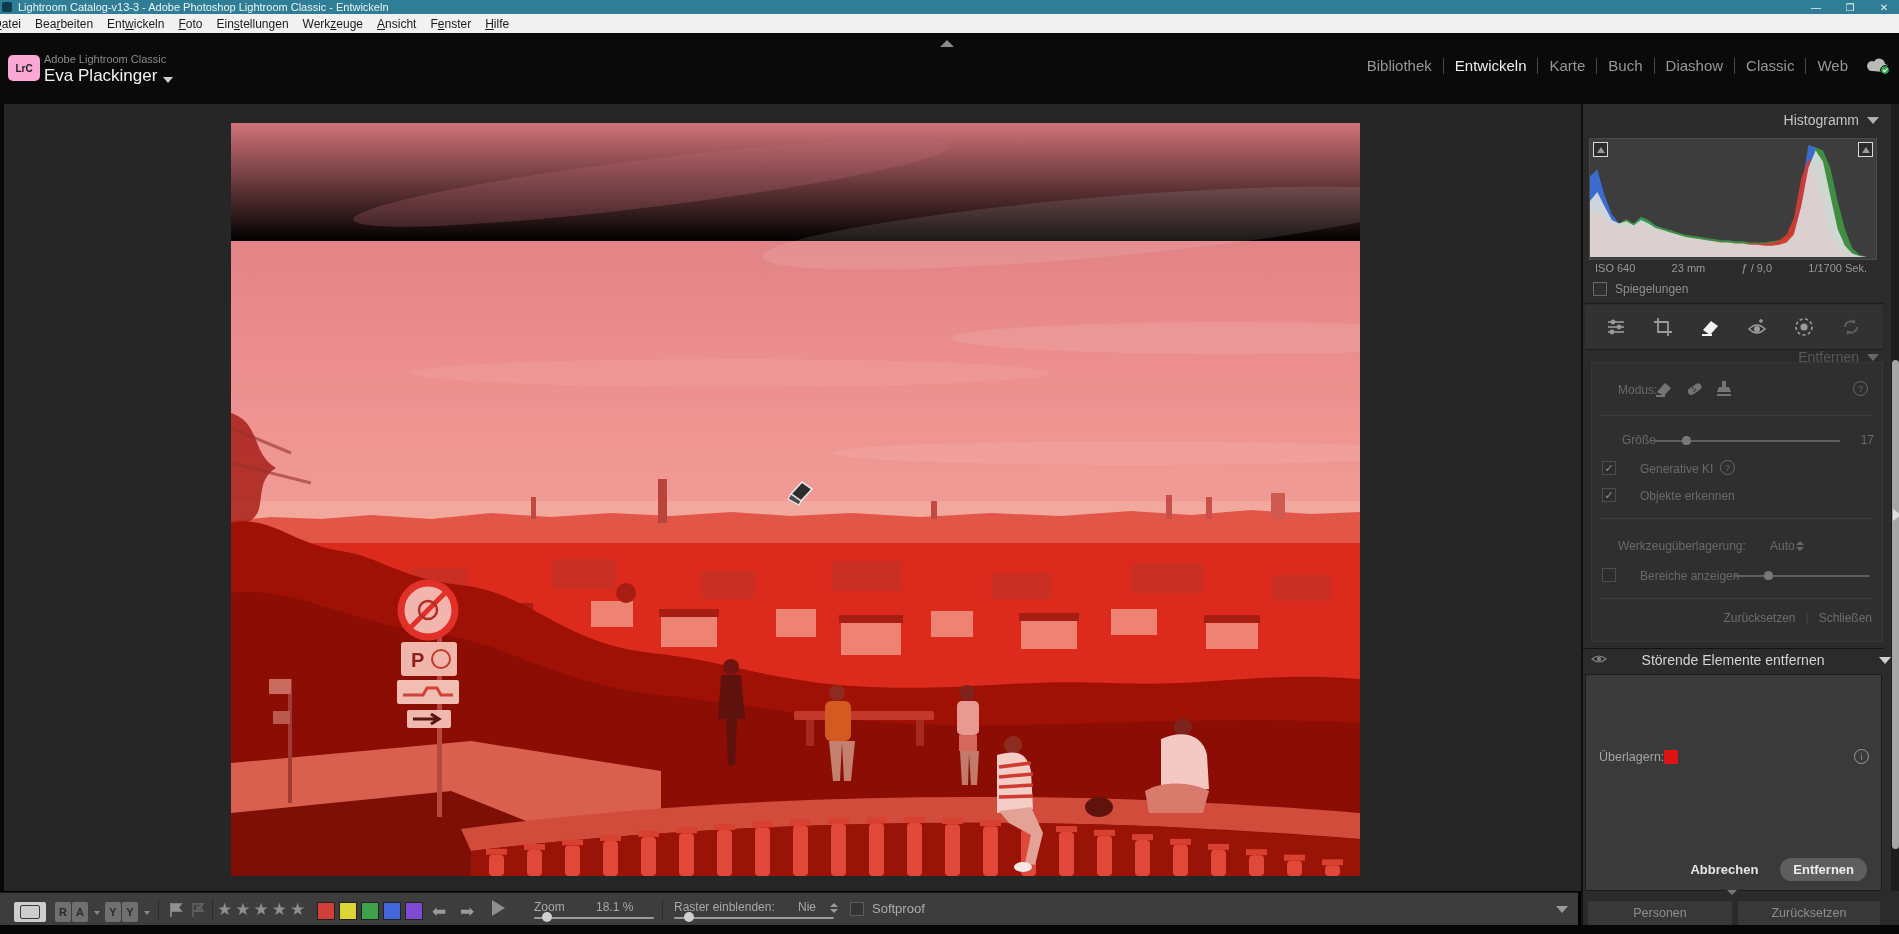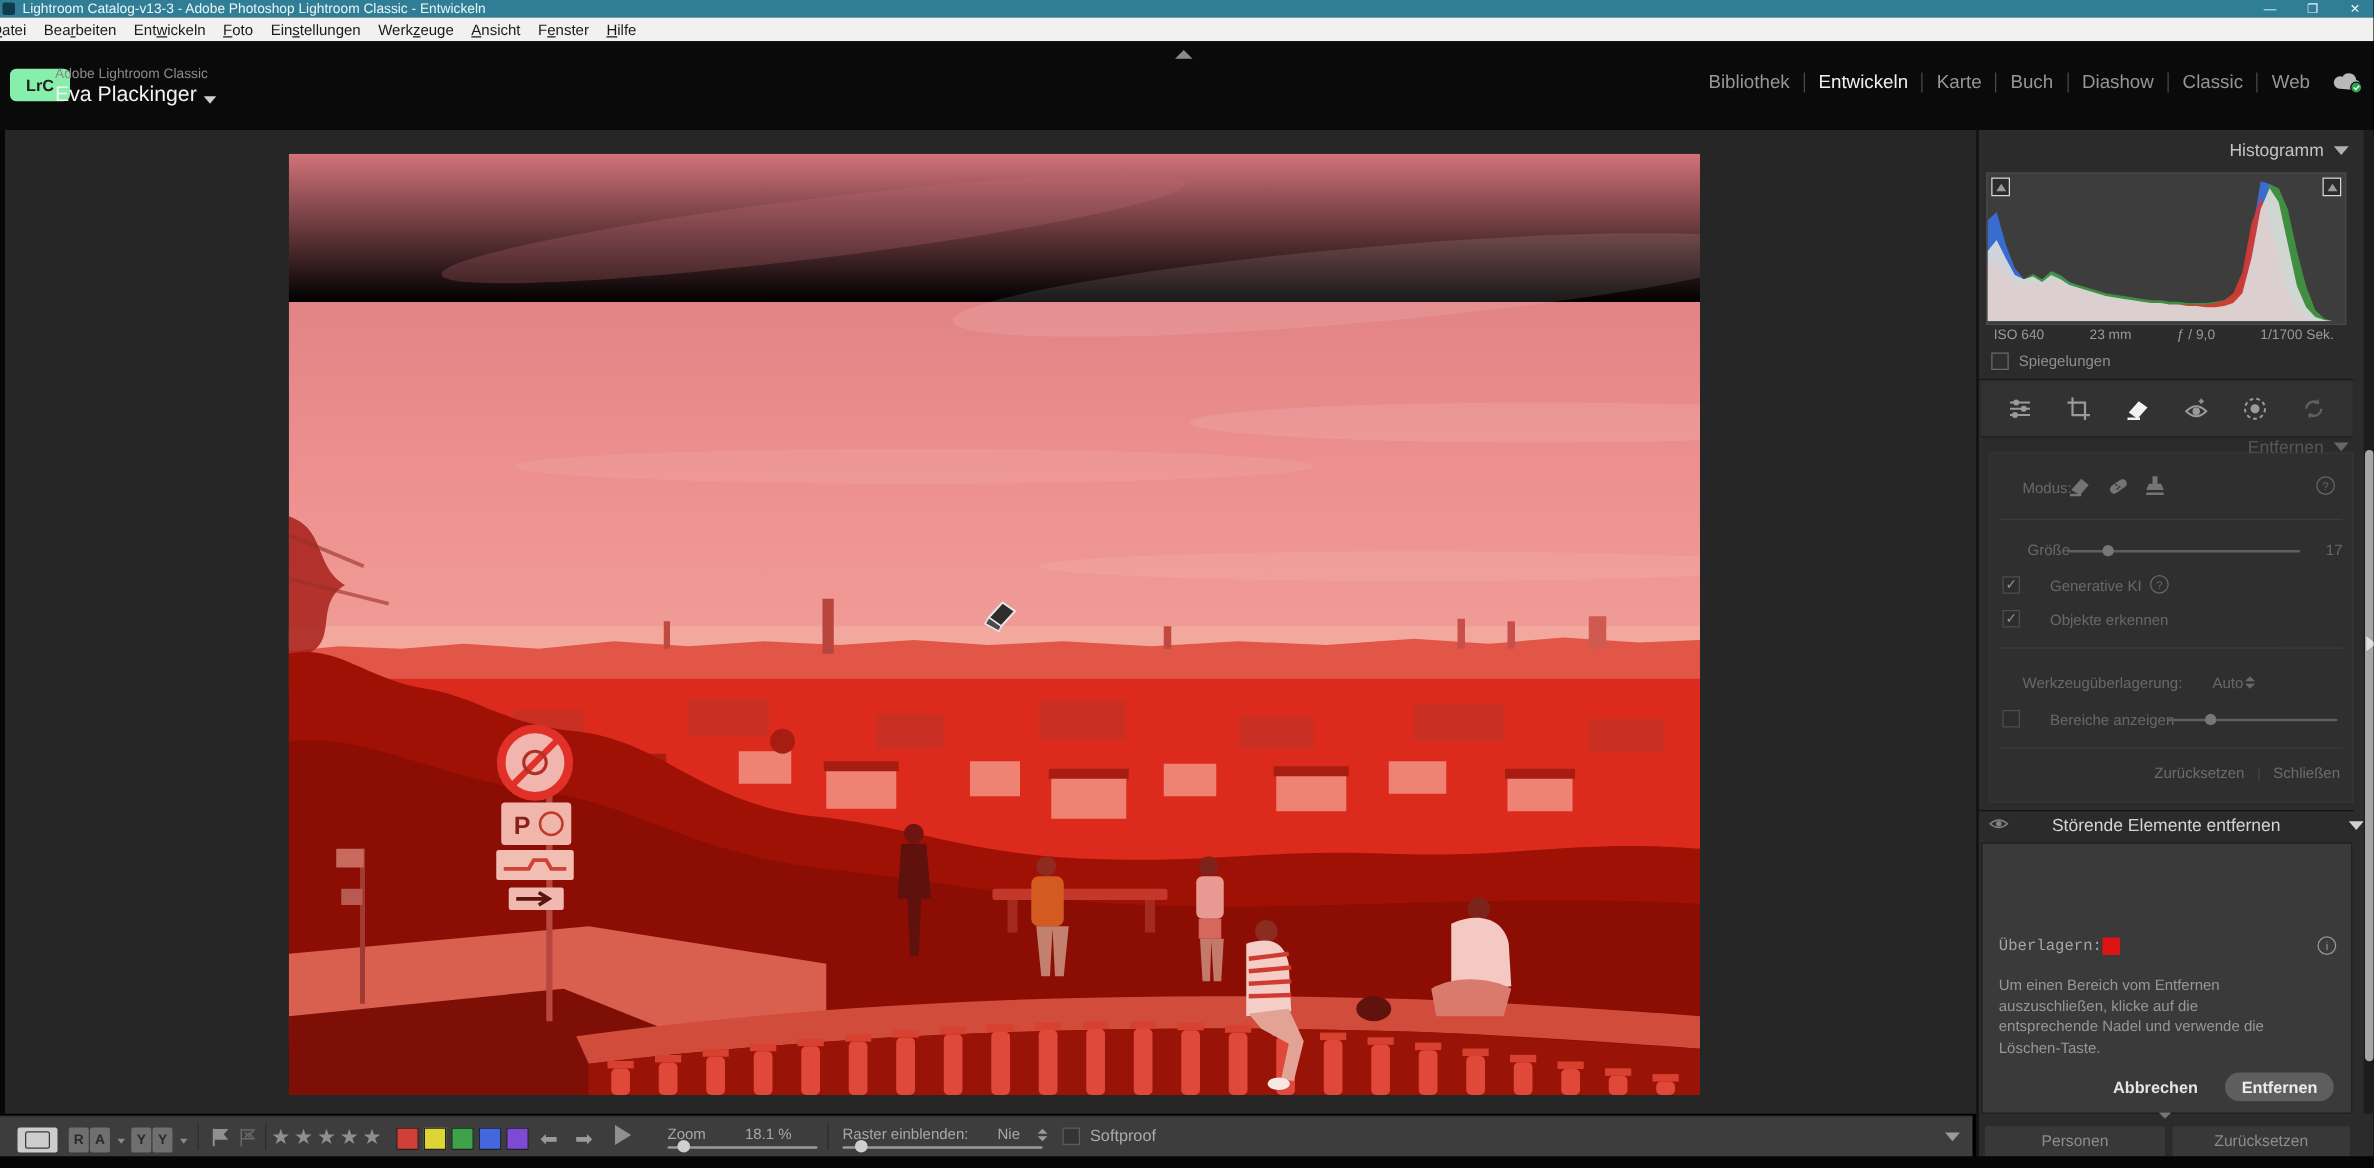--- a/index.html
+++ b/index.html
@@ -14,22 +14,22 @@
   
   .menubar{position:absolute;left:0;top:14px;width:100%;height:19px;background:#f1f1f1;
            display:flex;align-items:center;gap:14px;font-size:12px;color:#1a1a1a;overflow:hidden;}
   .menu-item{white-space:nowrap;}
   .menu-item:first-child{margin-left:-7px;}
   .menu-item u{text-decoration:underline;}
   
   .header{position:absolute;left:0;top:33px;width:100%;height:71px;background:#0a0a0a;}
   .collapse-top{position:absolute;left:940px;top:7px;width:0;height:0;
                 border-left:7px solid transparent;border-right:7px solid transparent;border-bottom:7px solid #8a8a8a;}
-  .lrc-logo{position:absolute;left:8px;top:22px;width:48px;height:26px;background:#86efac;border-radius:5px;
-            color:#1e1e1e;font-size:13px;display:flex;align-items:center;justify-content:center;font-weight:bold;}
+  .lrc-logo{position:absolute;left:8px;top:22px;width:32px;height:26px;background:#f9a8d4;border-radius:5px;
+            color:#1e1e1e;font-size:10px;display:flex;align-items:center;justify-content:center;font-weight:bold;}
   .app-label{position:absolute;left:44px;top:20px;color:#8b8b8b;font-size:11px;}
   .owner{position:absolute;left:44px;top:33px;color:#f2f2f2;font-size:17px;}
   .owner-caret{position:absolute;left:163px;top:44px;width:0;height:0;
                border-left:5px solid transparent;border-right:5px solid transparent;border-top:6px solid #cfcfcf;}
   .modules{position:absolute;right:40px;top:24px;display:flex;align-items:center;gap:0;font-size:15px;}
   .module{color:#969696;padding:0 11px;cursor:default;white-space:nowrap;}
   .module.active{color:#f0f0f0;}
   .mod-sep{width:1px;height:16px;background:#4a4a4a;}
   .cloud{position:absolute;right:8px;top:24px;width:26px;height:18px;}
   
@@ -75,21 +75,21 @@
   
   .dp-header{position:absolute;left:0;top:544px;width:300px;height:26px;background:#2b2b2b;border-top:1px solid #121212;}
   .dp-title{position:absolute;left:0;top:548px;width:300px;text-align:center;color:#d4d4d4;font-size:14px;}
   .dp-caret{position:absolute;right:10px;top:553px;}
   .dp-box{position:absolute;left:2px;top:570px;width:297px;height:217px;background:#3a3a3a;border:1px solid #1c1c1c;box-sizing:border-box;}
   .dp-row{position:absolute;left:3px;width:289px;height:26px;background:#424242;display:flex;align-items:center;
           color:#b4b4b4;font-size:12.5px;padding-left:10px;box-sizing:border-box;}
   .dp-row .right-icons{position:absolute;right:10px;display:flex;align-items:center;gap:12px;}
   .tri-left{width:0;height:0;border-top:6px solid transparent;border-bottom:6px solid transparent;border-right:8px solid #e4e4e4;}
   .tri-down-w{width:0;height:0;border-left:6px solid transparent;border-right:6px solid transparent;border-top:8px solid #e4e4e4;}
-  .overlay-row{position:absolute;left:13px;top:75px;display:flex;align-items:center;color:#a4a4a4;font-size:12.5px;font-family:Liberation Mono, monospace;}
+  .overlay-row{position:absolute;left:13px;top:75px;display:flex;align-items:center;color:#a4a4a4;font-size:12.5px;}
   .swatch{width:14px;height:14px;}
   .info-ring{position:absolute;right:12px;top:74px;}
   .dp-info{position:absolute;left:13px;top:105px;width:226px;color:#979797;font-size:12px;line-height:16.5px;}
   .dp-btnrow{position:absolute;right:14px;bottom:9px;display:flex;align-items:center;gap:22px;}
   .btn-cancel{color:#e4e4e4;font-size:13px;font-weight:bold;text-align:center;}
   .btn-pill{background:#5e5e5e;color:#ececec;font-size:13px;font-weight:bold;border-radius:13px;
             padding:4px 13px;}
   .dp-collapse{position:absolute;left:144px;top:786px;width:0;height:0;border-left:5px solid transparent;
                border-right:5px solid transparent;border-top:5px solid #777;}
   .footer-btn{position:absolute;top:796px;height:24px;background:#383838;border:1px solid #2a2a2a;border-radius:2px;
@@ -524,21 +524,20 @@
     </svg>
     <div class="dp-title">Störende Elemente entfernen</div>
     <div class="tri-down dp-caret" style="border-top-color:#d0d0d0"></div>
 
     <div class="dp-box" id="dpbox">
       <div class="overlay-row">
         <span>Überlagern:</span>
         <div class="swatch" id="overlay-swatch" style="background: rgb(221, 20, 20);"></div>
       </div>
       <div class="help-ring info-ring">i</div>
-      <div class="dp-info">Um einen Bereich vom Entfernen auszuschließen, klicke auf die entsprechende Nadel und verwende die Löschen-Taste.</div>
       <div class="dp-btnrow">
         <span class="btn-cancel">Abbrechen</span>
         <span class="btn-pill">Entfernen</span>
       </div>
       </div>
     <div class="dp-collapse"></div>
 
     <div class="footer-btn" style="left:4px;width:144px">Personen</div>
     <div class="footer-btn" style="left:154px;width:142px">Zurücksetzen</div>
 

